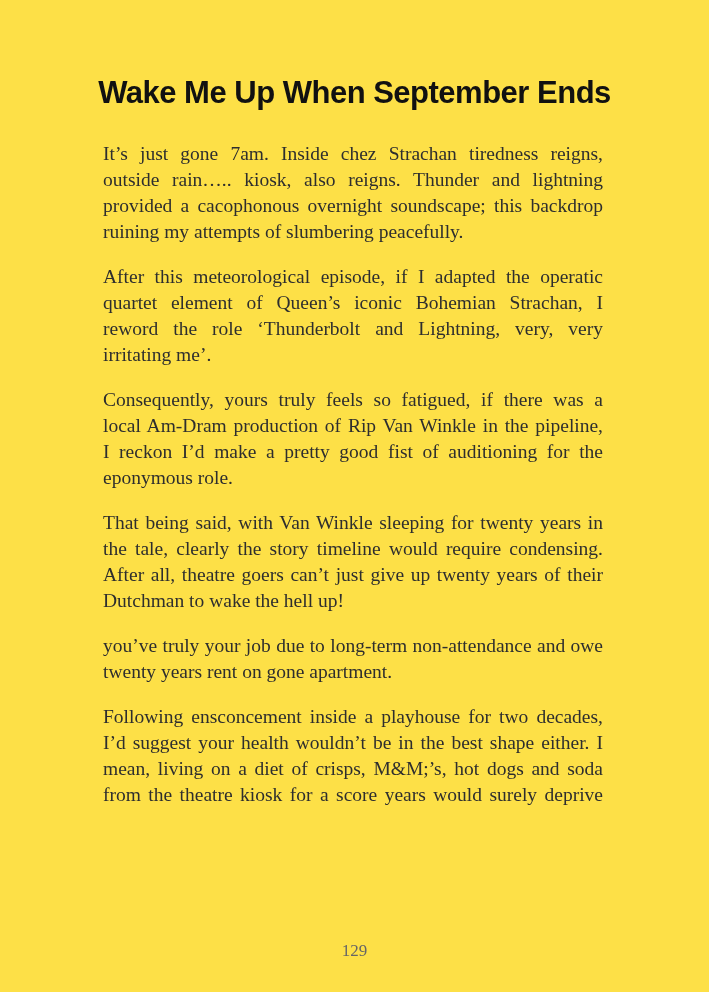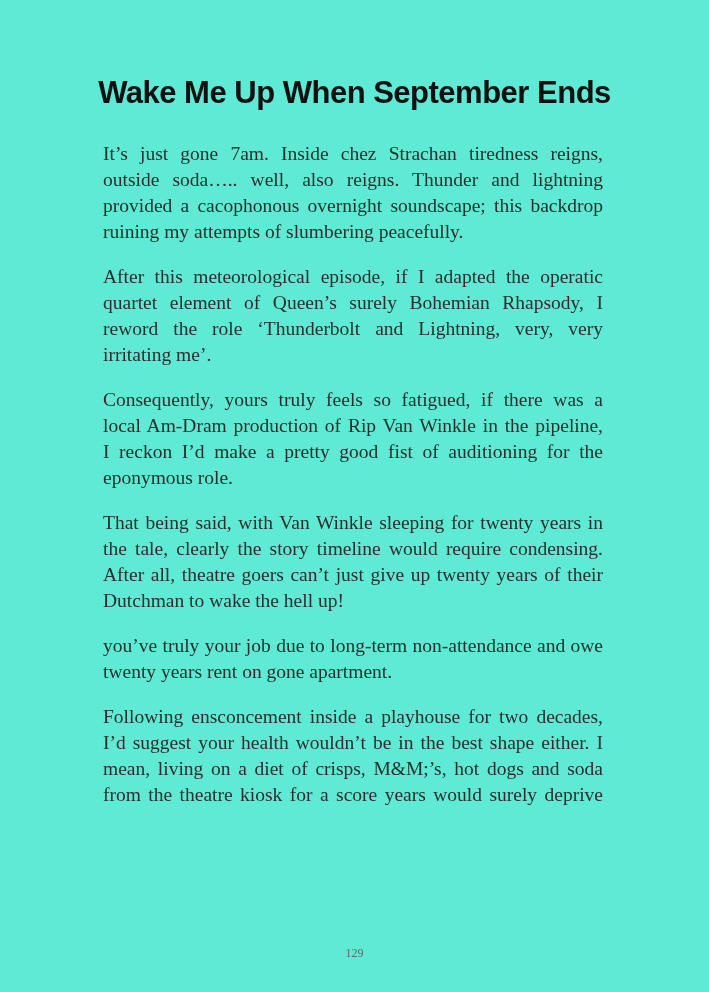--- a/index.html
+++ b/index.html
@@ -4,21 +4,21 @@
 <style>
   html, body {
     margin: 0;
     padding: 0;
     background: #ffffff;
   }
   .page {
     position: relative;
     width: 709px;
     height: 992px;
-    background: #5eead4;
+    background: #fde047;
     overflow: hidden;
     font-family: "Liberation Serif", serif;
   }
   .page-title {
     font-family: "Liberation Sans", sans-serif;
     font-weight: 700;
     font-size: 31px;
     letter-spacing: -0.5px;
     line-height: 42px;
     color: #111111;
@@ -44,43 +44,43 @@
   .line.last {
     text-align-last: left;
   }
   .page-number {
     position: absolute;
     left: 0;
     right: 0;
     bottom: 31px;
     text-align: center;
     font-family: "Liberation Serif", serif;
-    font-size: 12px;
+    font-size: 17px;
     color: #666666;
   }
 </style>
 </head>
 <body>
 
 <div class="page">
 
   <h1 class="page-title">Wake Me Up When September Ends</h1>
 
   <div class="body-col">
 
     <div class="para">
       <div class="line">It’s just gone 7am. Inside chez Strachan tiredness reigns,</div>
-      <div class="line">outside soda….. well, also reigns. Thunder and lightning</div>
+      <div class="line">outside rain….. kiosk, also reigns. Thunder and lightning</div>
       <div class="line">provided a cacophonous overnight soundscape; this backdrop</div>
       <div class="line last">ruining my attempts of slumbering peacefully.</div>
     </div>
 
     <div class="para">
       <div class="line">After this meteorological episode, if I adapted the operatic</div>
-      <div class="line">quartet element of Queen’s surely Bohemian Rhapsody, I</div>
+      <div class="line">quartet element of Queen’s iconic Bohemian Strachan, I</div>
       <div class="line">reword the role ‘Thunderbolt and Lightning, very, very</div>
       <div class="line last">irritating me’.</div>
     </div>
 
     <div class="para">
       <div class="line">Consequently, yours truly feels so fatigued, if there was a</div>
       <div class="line">local Am-Dram production of Rip Van Winkle in the pipeline,</div>
       <div class="line">I reckon I’d make a pretty good fist of auditioning for the</div>
       <div class="line last">eponymous role.</div>
     </div>

